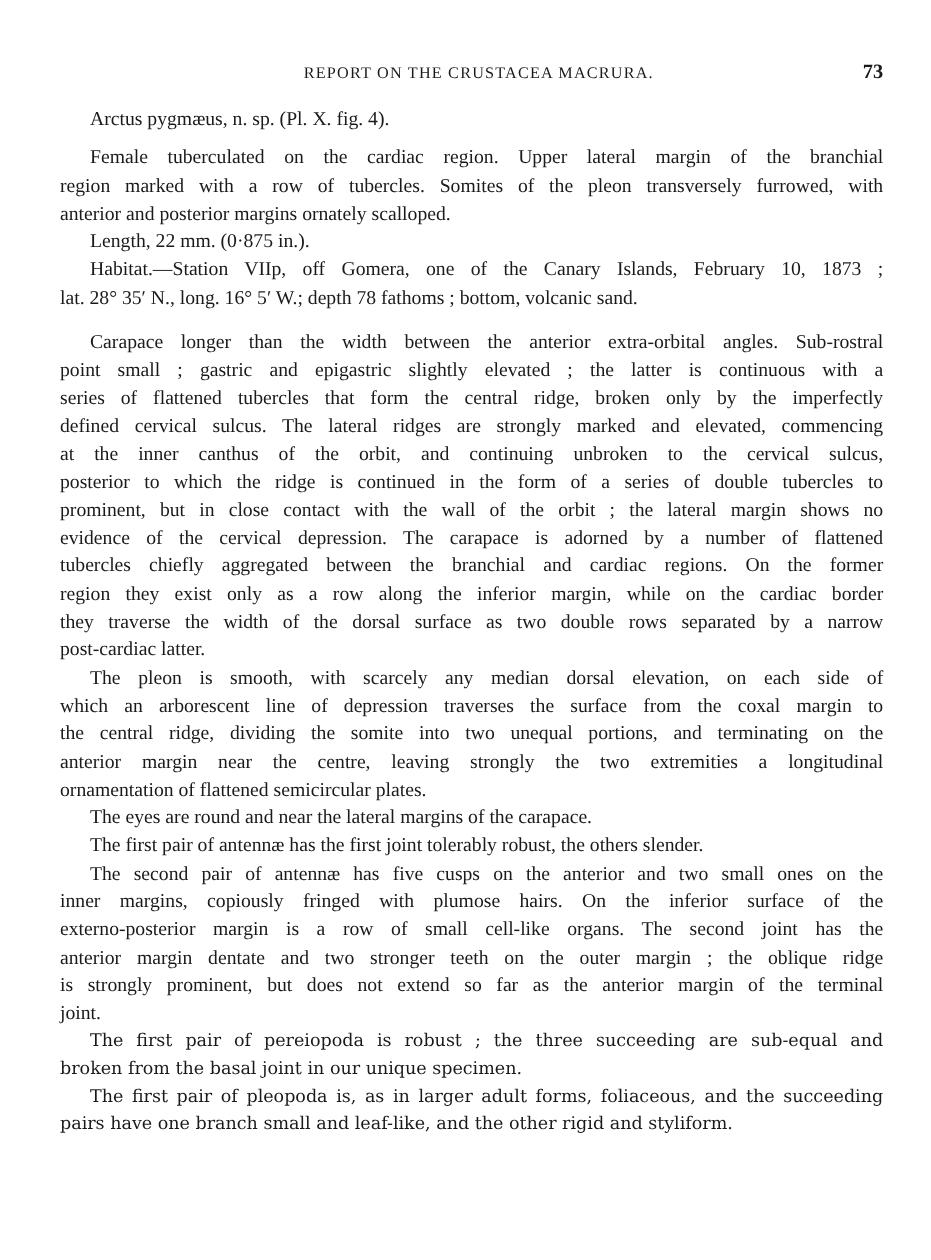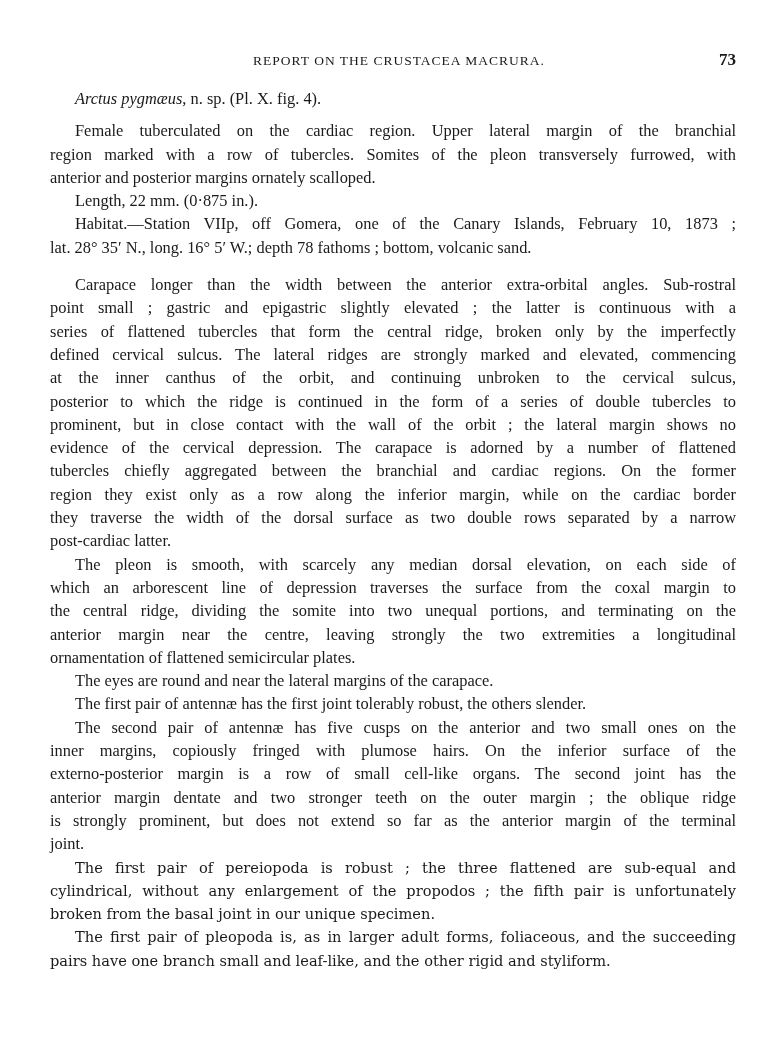--- a/index.html
+++ b/index.html
@@ -18,21 +18,21 @@
   }
   .body {
     position: absolute; top: 87px; left: 50px; width: 686px;
     font-family: "Liberation Serif", serif; font-size: 16.4px; line-height: 23.3px;
     text-align: justify;
   }
   .line { display: block; white-space: nowrap; text-align: justify; text-align-last: justify; height: 23.3px; }
   .line.last { text-align-last: left; }
   .line.indent { padding-left: 25px; }
   .species-heading { padding-left: 25px; margin-bottom: 9px; }
-  .species-heading .name { font-style: italic; }
+  .species-heading .name { }
   .para { margin: 0; }
   .gap { height: 14px; }
   .habitat-label { }
   .late { font-family: "DejaVu Serif", serif; font-size: 14.6px; }
 </style>
 </head>
 <body>
 
 <div class="page">
 
@@ -96,22 +96,21 @@
     <div class="para">
       <span class="line indent">The second pair of antennæ has five cusps on the anterior and two small ones on the</span>
       <span class="line">inner margins, copiously fringed with plumose hairs.  On the inferior surface of the</span>
       <span class="line">externo-posterior margin is a row of small cell-like organs.  The second joint has the</span>
       <span class="line">anterior margin dentate and two stronger teeth on the outer margin ; the oblique ridge</span>
       <span class="line">is strongly prominent, but does not extend so far as the anterior margin of the terminal</span>
       <span class="line last">joint.</span>
     </div>
 
     <div class="para late">
-      <span class="line indent">The first pair of pereiopoda is robust ; the three flattened are sub-equal and</span>
-      <span class="line">cylindrical, without any enlargement of the propodos ; the fifth pair is unfortunately</span>
+      <span class="line indent">The first pair of pereiopoda is robust ; the three succeeding are sub-equal and</span>
       <span class="line last">broken from the basal joint in our unique specimen.</span>
     </div>
 
     <div class="para late">
       <span class="line indent">The first pair of pleopoda is, as in larger adult forms, foliaceous, and the succeeding</span>
       <span class="line last">pairs have one branch small and leaf-like, and the other rigid and styliform.</span>
     </div>
 
   </div>
 </div>

